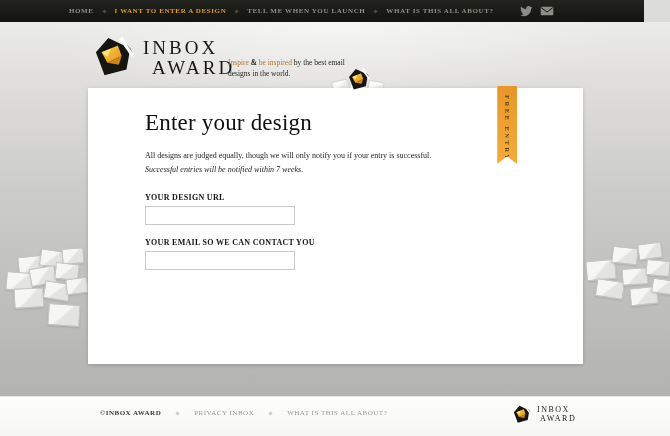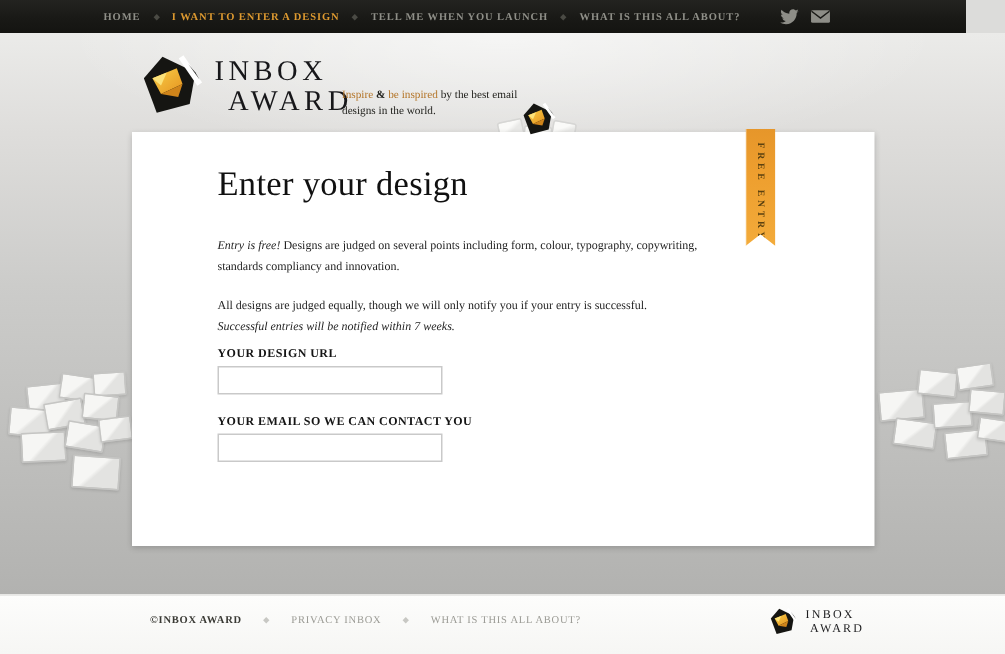--- a/index.html
+++ b/index.html
@@ -82,21 +82,21 @@
   }
 
   .card h1 { font-size:23px; font-weight:normal; color:#101010; letter-spacing:.2px; }
   .card p  { font-size:8px; line-height:13.5px; color:#1f1f1f; width:340px; }
   .p-intro { margin-top:21px; }
   .p-judge { margin-top:13px; }
   .card p em { font-style:italic; }
 
   .fld-label {
     display:block; font-size:8px; font-weight:bold; letter-spacing:.3px;
-    color:#151515; margin-top:7px;
+    color:#151515; margin-top:17px;
   }
   .fld-label.second { margin-top:13px; }
   .txt-input {
     display:block; margin-top:4px; width:150px; height:19px;
     border:1px solid #c9c9c9; background:#fff; font-family:inherit; font-size:9px;
     padding:0 4px; outline:none;
   }
   .submit-btn {
     display:block; margin-top:13px; width:62px; height:22px;
     background:#fff; border:3px solid #121212; cursor:pointer;
@@ -200,21 +200,20 @@
   <svg class="mini-mark">
       <use href="#logomark"></use>
     </svg>
 
   <div class="ribbon">
     <span>FREE ENTRY</span>
   </div>
 
   <div class="card">
     <h1>Enter your design</h1>
-    <p class="p-intro"><em>Entry is free!</em><span> Designs are judged on several points including form, colour, typography, copywriting, standards compliancy and innovation.</span></p>
     <p class="p-judge"><span>All designs are judged equally, though we will only notify you if your entry is successful.</span><br><em>Successful entries will be notified within 7 weeks.</em></p>
 
     <label class="fld-label">YOUR DESIGN URL</label>
     <input class="txt-input" type="text" value="" style="">
 
     <label class="fld-label second">YOUR EMAIL SO WE CAN CONTACT YOU</label>
     <input class="txt-input" type="text" value="" style="">
 
   </div>
 

